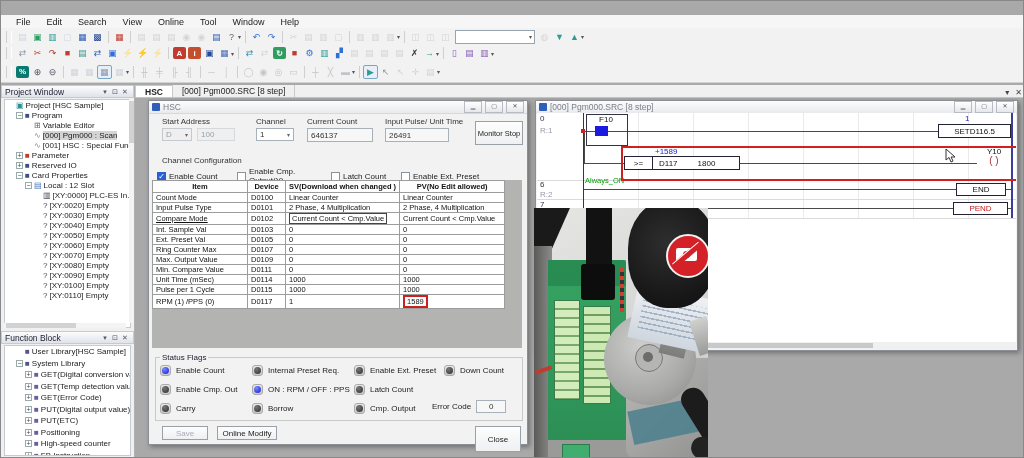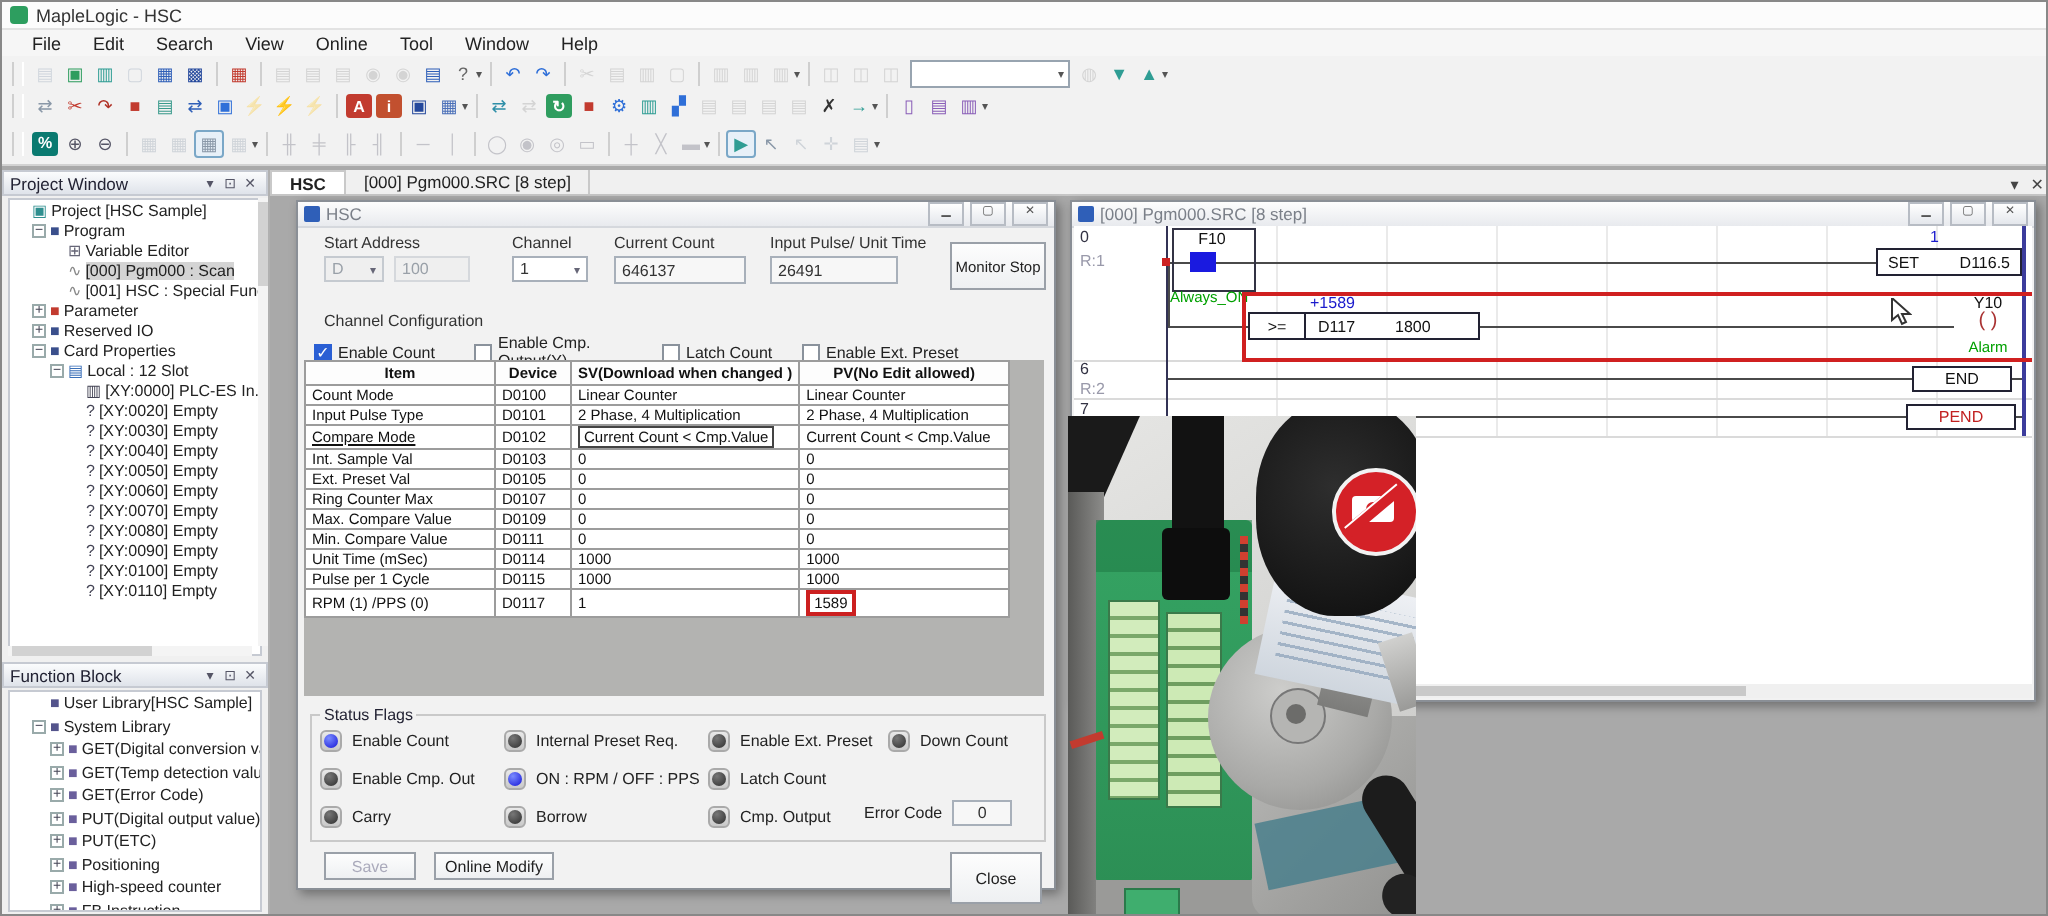--- a/index.html
+++ b/index.html
@@ -89,40 +89,36 @@
   .flag-item{display:flex;align-items:center;gap:5px;position:absolute;}
   .flag-lbl{font-size:8px;color:#222;white-space:nowrap;}
   
   .lad-content{position:absolute;left:1px;right:1px;top:12px;bottom:8px;background:#fff;overflow:hidden;}
   .lwire{position:absolute;background:#4a4a4a;}
   .lgrid{position:absolute;background:#eaeaea;}
   .lsep{position:absolute;background:#dadada;}
   .lbox{position:absolute;border:1px solid #223;background:#fff;font-size:8px;color:#111;
         display:flex;align-items:center;box-sizing:border-box;}
   .ltext{position:absolute;font-size:8px;white-space:nowrap;}
-  .green{color:#00a000;}
+  .green{color:#00a000;margin-top:32px;}
   .blue{color:#1a1acc;}
   .redtx{color:#c22020;}
   .lad-hl{position:absolute;border:2px solid #d02020;background:transparent;}
   .lad-scroll{position:absolute;left:1px;right:1px;bottom:1px;height:7px;background:#f0f0f0;}
   .lad-scroll .thumb{position:absolute;left:2px;top:1px;width:334px;height:5px;background:#c9c9c9;}
   
   .photo{left:533px;top:207px;width:174px;height:251px;overflow:hidden;z-index:30;
          background:linear-gradient(150deg,#e6e6e4 0%,#d8d8d6 45%,#c6c6c4 100%);}
   .ph{position:absolute;}
 </style>
 </head>
 <body>
 
 <div class="screen">
 
-  <div class="abs titlebar">
-    <div class="app-ico"></div>
-    <span>MapleLogic - HSC</span>
-  </div>
 
   <div class="abs menubar" id="menubar">
       <div class="menu-item">File</div>
       <div class="menu-item">Edit</div>
       <div class="menu-item">Search</div>
       <div class="menu-item">View</div>
       <div class="menu-item">Online</div>
       <div class="menu-item">Tool</div>
       <div class="menu-item">Window</div>
       <div class="menu-item">Help</div>
@@ -528,21 +524,21 @@
               <td>0</td>
               <td>0</td>
             </tr>
             <tr>
               <td>Ring Counter Max</td>
               <td>D0107</td>
               <td>0</td>
               <td>0</td>
             </tr>
             <tr>
-              <td>Max. Compare Value</td>
+              <td>Max. Output Value</td>
               <td>D0109</td>
               <td>0</td>
               <td>0</td>
             </tr>
             <tr>
               <td>Min. Compare Value</td>
               <td>D0111</td>
               <td>0</td>
               <td>0</td>
             </tr>
@@ -682,21 +678,21 @@
       <div class="lwire" style="left:47px;top:76px;width:427px;height:1px;"></div>
       <div class="lwire" style="left:47px;top:95px;width:427px;height:1px;"></div>
       <div class="abs" style="left:44px;top:16px;width:4px;height:4px;background:#c22;"></div>
 
       <div class="abs" style="left:49px;top:1px;width:40px;height:30px;border:1px solid #334;"></div>
       <div class="ltext" style="left:52px;top:2px;width:34px;text-align:center;color:#111;">F10</div>
       <div class="abs" style="left:58px;top:13px;width:13px;height:10px;background:#1a1ae0;"></div>
       <div class="ltext green" style="left:48px;top:31px;font-size:7.5px;">Always_ON</div>
 
       <div class="ltext blue" style="left:428px;top:1px;">1</div>
-      <div class="lbox" style="left:401px;top:11px;width:73px;height:14px;justify-content:space-between;padding:0 5px;">
+      <div class="lbox" style="left:401px;top:11px;width:73px;height:14px;justify-content:center;padding:0 20px;">
         <span>SET</span>
           <span>D116.5</span>
       </div>
 
       <div class="ltext blue" style="left:118px;top:34px;">+1589</div>
       <div class="lbox" style="left:87px;top:43px;width:116px;height:14px;">
         <span style="width:27px;text-align:center;border-right:1px solid #223;height:100%;display:flex;align-items:center;justify-content:center;">&gt;=</span>
         <span style="padding-left:6px;">D117</span>
         <span style="padding-left:20px;">1800</span>
       </div>

